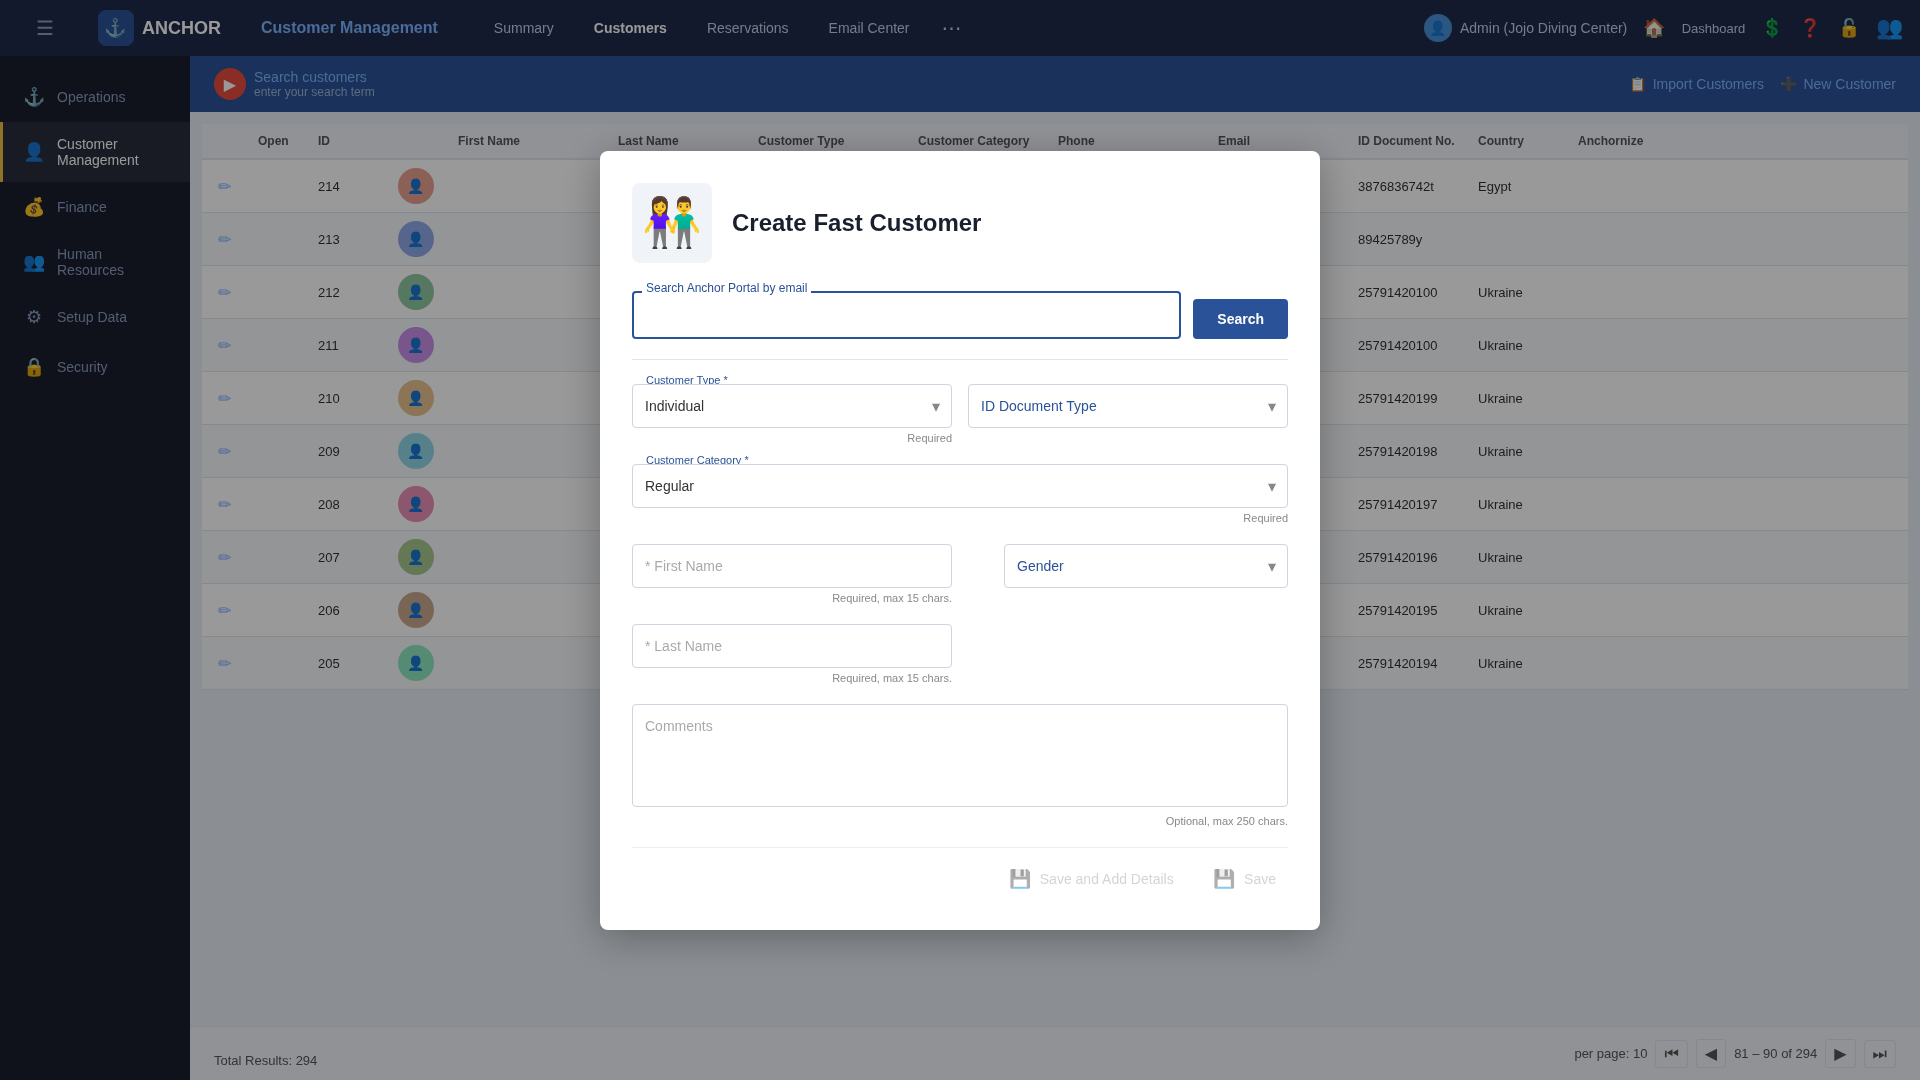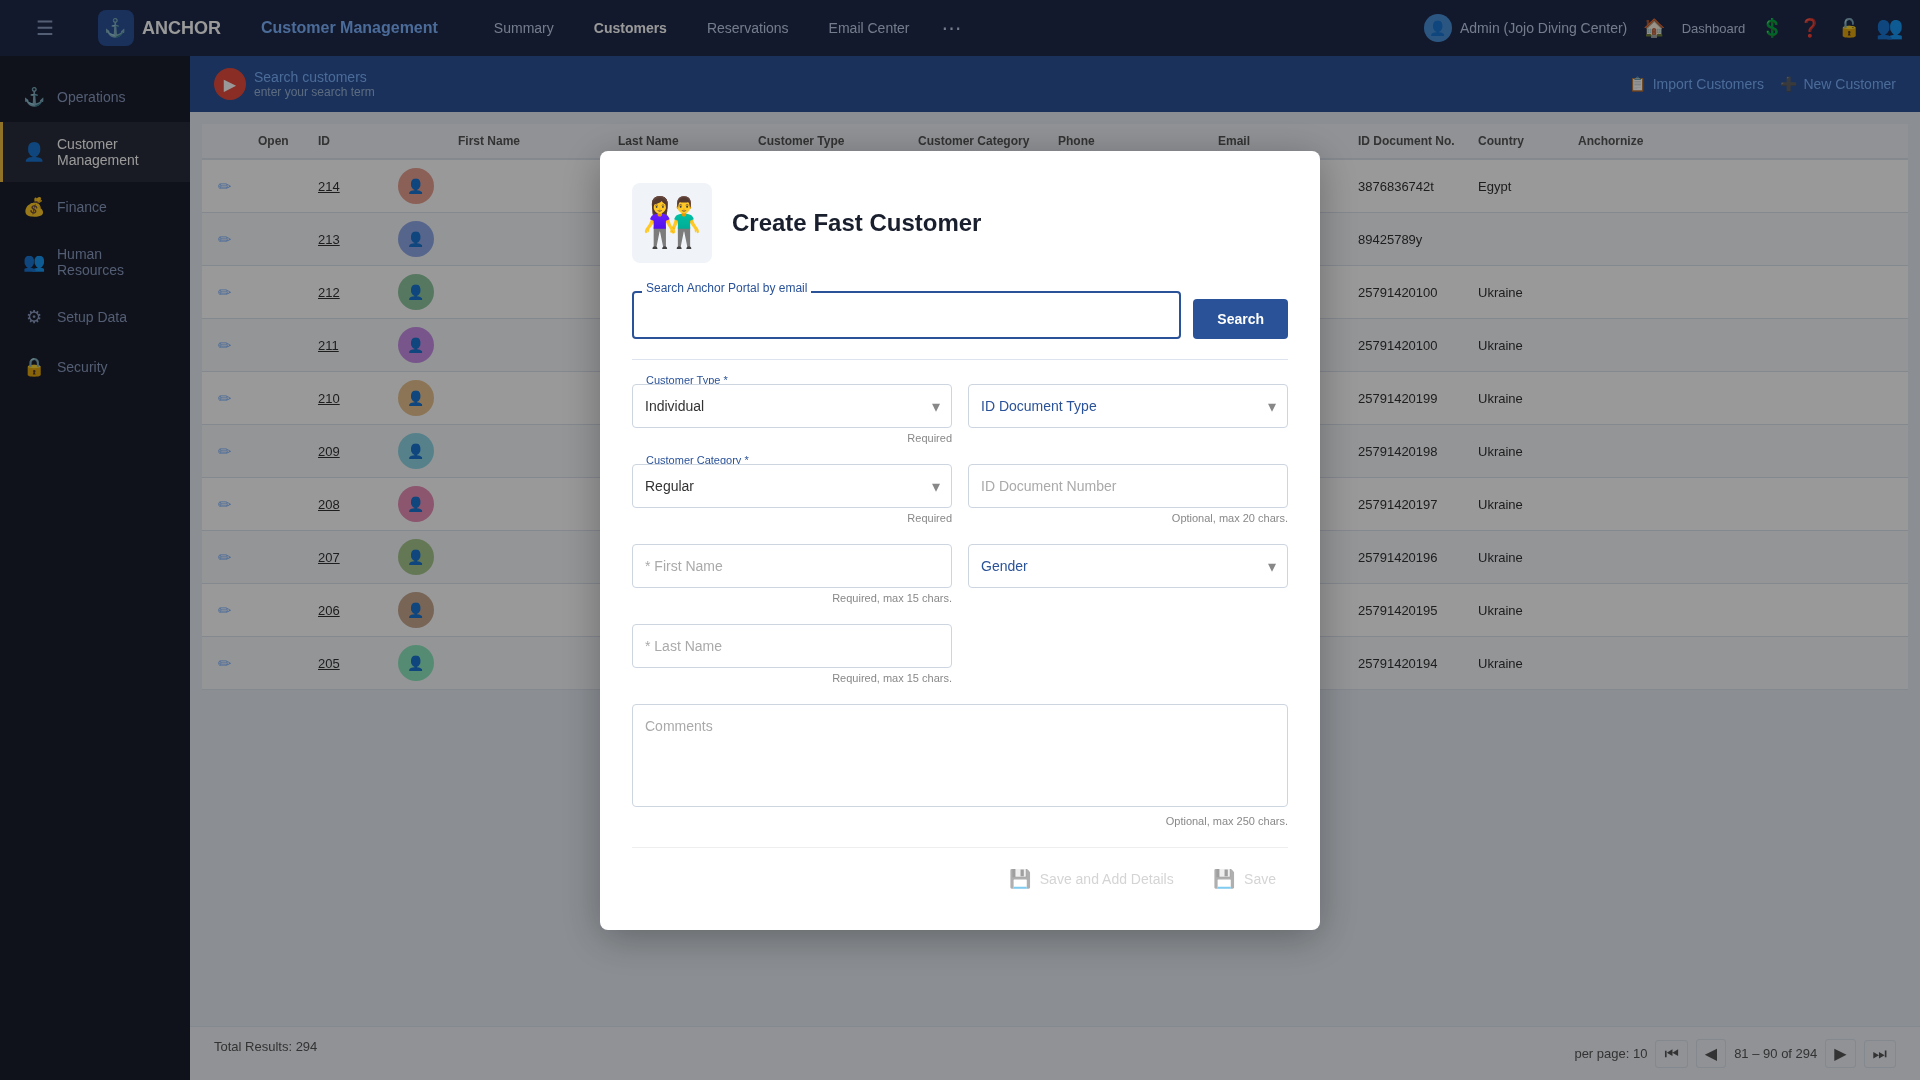--- a/index.html
+++ b/index.html
@@ -109,31 +109,31 @@
     .table-row {
       display: grid;
       grid-template-columns: 40px 60px 80px 60px 160px 140px 160px 140px 160px 140px 120px 100px 120px;
       border-bottom: 1px solid #dde3ef;
       background: white;
       align-items: center;
       padding: 0 8px;
     }
     .table-row:nth-child(even) { background: #f7f9fc; }
     .td { padding: 8px 8px; font-size: 13px; color: #333; }
-    .td.id { color: #333; font-weight: 500; text-decoration: underline; }
+    .td.id { color: #333; font-weight: 500; }
     .avatar-placeholder { width:36px;height:36px;border-radius:50%;background:linear-gradient(135deg,#a0b0c0,#7080a0);display:flex;align-items:center;justify-content:center;color:white;font-size:14px; }
     .edit-icon { color: #7eb3ff; cursor: pointer; font-size: 16px; }
 
     
     .pagination {
       position: fixed;
       bottom: 0; left: 190px; right: 0;
       background: #f0f3f8;
       padding: 12px 24px;
-      display: flex; align-items: flex-start; justify-content: space-between;
+      display: flex; align-items: flex-end; justify-content: space-between;
       border-top: 1px solid #dde3ef;
       font-size: 13px; color: #555;
     }
     .pagination .pag-controls { display:flex;align-items:center;gap:8px; }
     .pag-btn { background: none; border: 1px solid #dde3ef; padding: 4px 8px; cursor: pointer; border-radius: 3px; color: #555; font-size: 16px; }
 
     
     .overlay {
       position: fixed;
       top: 0; left: 0; right: 0; bottom: 0;
@@ -228,21 +228,21 @@
       appearance: none;
       cursor: pointer;
     }
 
     .id-doc-wrap { position: relative; }
     .id-doc-wrap::after {
       content: '▾'; position: absolute; right: 12px; top: 50%; transform: translateY(-50%);
       color: #888; pointer-events: none;
     }
 
-    .gender-wrap { position: relative; }
+    .gender-wrap { position: relative; margin-left: 36px; }
     .gender-wrap::after {
       content: '▾'; position: absolute; right: 12px; top: 50%; transform: translateY(-50%);
       color: #888; pointer-events: none;
     }
     .gender-field {
       width: 100%; padding: 13px 12px;
       border: 1px solid #ccd5e0;
       border-radius: 4px;
       font-size: 14px;
       color: #2a5298;
@@ -640,26 +640,20 @@
             <div class="select-wrap">
               <select class="select-field">
                 <option value="Regular" selected="">Regular</option>
                 <option value="VIP">VIP</option>
                 <option value="Corporate">Corporate</option>
               </select>
             </div>
           </div>
           <div class="field-required">Required</div>
         </div>
-        <div class="form-col">
-          <div class="field-wrap">
-            <input type="text" class="text-field" placeholder="ID Document Number" style="">
-          </div>
-          <div class="field-required">Optional, max 20 chars.</div>
-        </div>
       </div>
 
       <div class="form-row">
         <div class="form-col">
           <div class="field-wrap">
             <input type="text" class="text-field" placeholder="* First Name" style="">
           </div>
           <div class="field-required">Required, max 15 chars.</div>
         </div>
         <div class="form-col">

